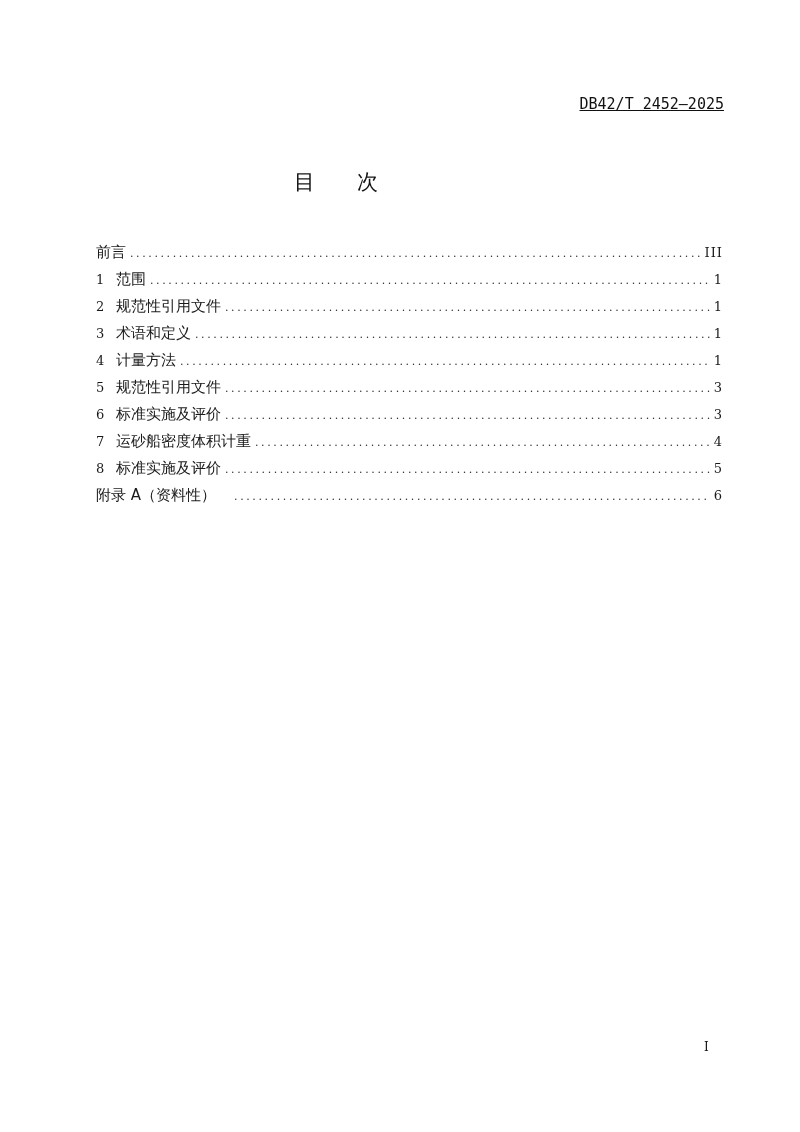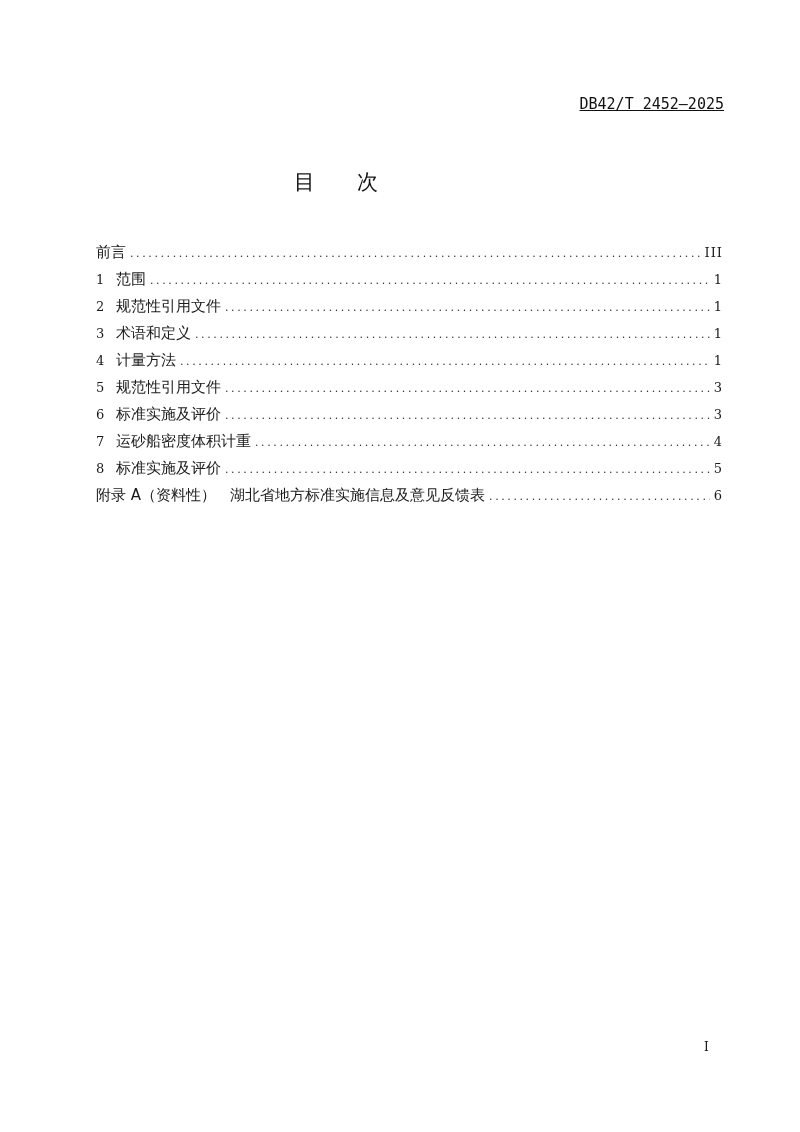--- a/index.html
+++ b/index.html
@@ -76,19 +76,18 @@
     <span class="toc-page">4</span>
   </div>
   <div class="toc-row">
     <span class="toc-num">8</span>
     <span class="toc-title">标准实施及评价</span>
     <span class="leader"></span>
     <span class="toc-page">5</span>
   </div>
   <div class="toc-row">
     <span class="toc-title appendix-prefix">附录 A（资料性）</span>
-    <span class="toc-title">湖北省地方标准实施信息及意见反馈表</span>
     <span class="leader"></span>
     <span class="toc-page">6</span>
   </div>
 </div>
 
 <div class="page-num">I</div>
 
 </body></html>

